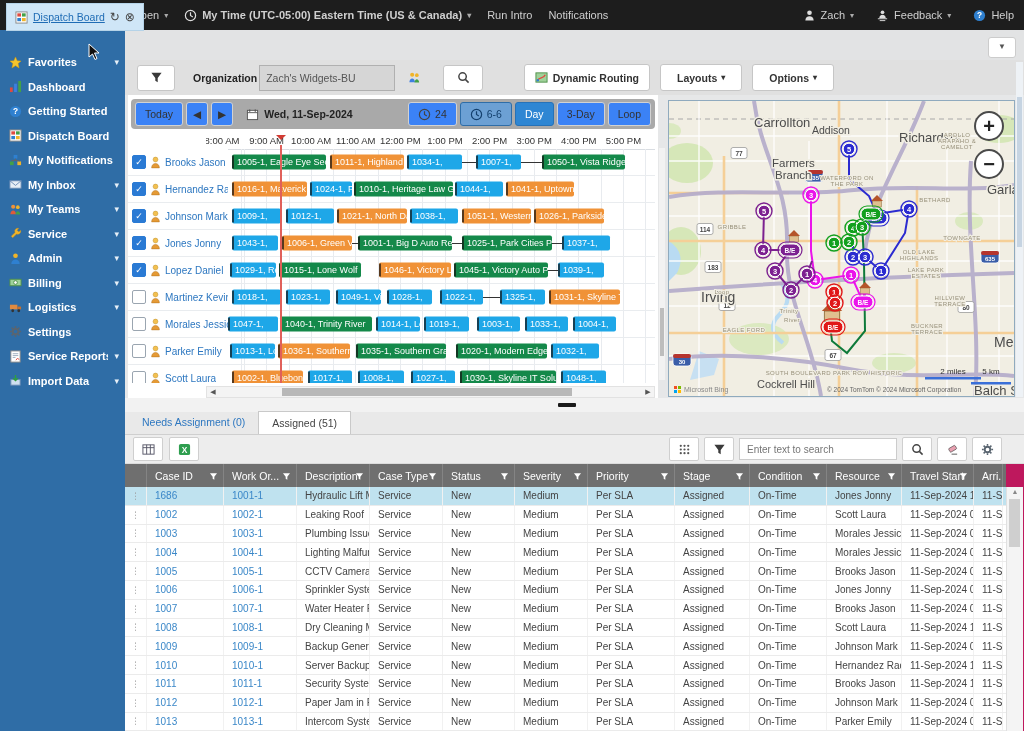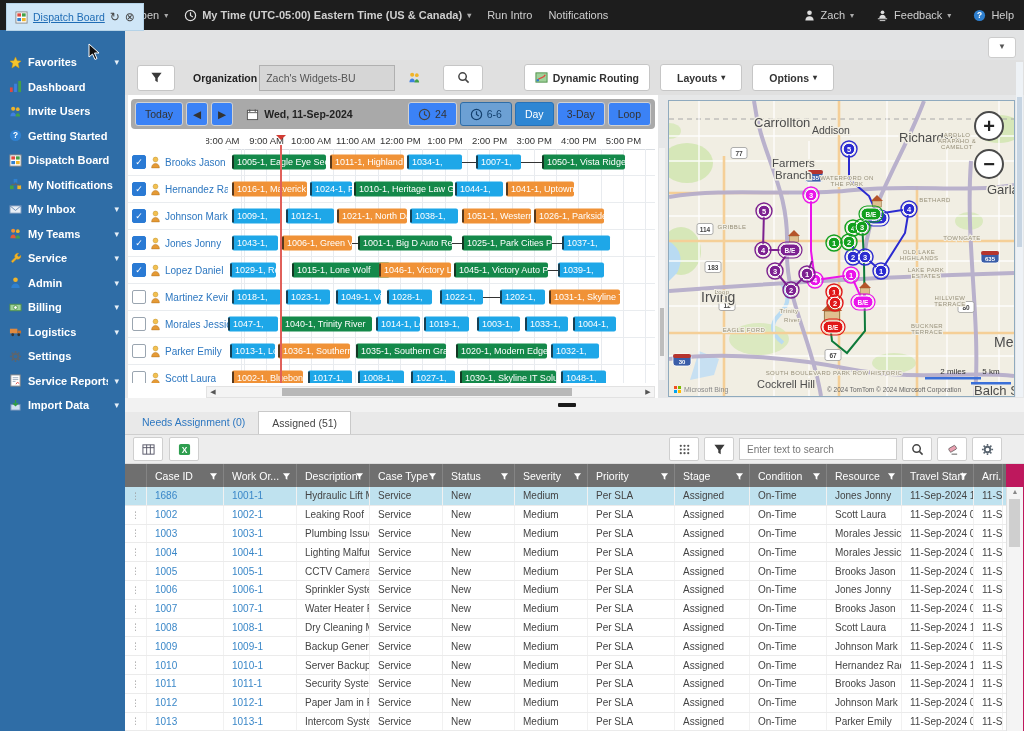--- a/index.html
+++ b/index.html
@@ -208,31 +208,20 @@
             <rect x="1" y="8" width="3" height="5" fill="#e04a3f"></rect>
             <rect x="5.5" y="4" width="3" height="9" fill="#3f7fe0"></rect>
             <rect x="10" y="1" width="3" height="12" fill="#43a047"></rect>
           </svg>
         </span>
         <span class="si-label">Dashboard</span>
       </div>
       <div class="side-item">
         <span class="si-icon">
           <svg width="13" height="13" viewBox="0 0 14 14">
-            <circle cx="4.5" cy="4" r="2.2" fill="#f0b429"></circle>
-            <path d="M1.5 12c0-2.5 1.5-4 3-4s3 1.5 3 4z" fill="#3f7fe0"></path>
-            <circle cx="9.5" cy="4.5" r="2" fill="#f0b429"></circle>
-            <path d="M7 12.5c0-2.2 1.3-3.6 2.5-3.6s2.5 1.4 2.5 3.6z" fill="#43a047"></path>
-          </svg>
-        </span>
-        <span class="si-label">Invite Users</span>
-      </div>
-      <div class="side-item">
-        <span class="si-icon">
-          <svg width="13" height="13" viewBox="0 0 14 14">
             <circle cx="7" cy="7" r="6" fill="#2f80d0"></circle>
             <text x="7" y="10" font-size="9" fill="#fff" text-anchor="middle" font-weight="bold">?</text>
           </svg>
         </span>
         <span class="si-label">Getting Started</span>
       </div>
       <div class="side-item">
         <span class="si-icon">
           <svg width="13" height="13" viewBox="0 0 14 14">
             <rect x="1" y="1" width="12" height="12" fill="#fff" stroke="#888"></rect>
@@ -559,21 +548,21 @@
           <span class="si-icon">
             <svg width="13" height="13" viewBox="0 0 14 14">
               <circle cx="7" cy="3.8" r="2.6" fill="#f3c04f" stroke="#b98a20" stroke-width=".5"></circle>
               <path d="M2.8 12.8c0-3 1.9-4.7 4.2-4.7s4.2 1.7 4.2 4.7z" fill="#e59a35" stroke="#b06f1a" stroke-width=".5"></path>
             </svg>
           </span>
           <span class="res-name">Lopez Daniel</span>
         </div>
         <div class="timeline">
           <div class="bar blue" style="left: 2px; width: 46px;"><span class="bar-label">1029-1, Red</span></div>
-          <div class="bar green" style="left: 64px; width: 98px;"><span class="bar-label">1015-1, Lone Wolf</span></div>
+          <div class="bar green" style="left: 51px; width: 82px;"><span class="bar-label">1015-1, Lone Wolf</span></div>
           <div class="bar orange" style="left: 151px; width: 72px;"><span class="bar-label">1046-1, Victory Lane</span></div>
           <div class="bar green" style="left: 226px; width: 94px;"><span class="bar-label">1045-1, Victory Auto Parts,</span></div>
           <span class="conn" style="left: 320px; width: 10px;"></span>
           <div class="bar blue" style="left: 330px; width: 46px;"><span class="bar-label">1039-1,</span></div>
         </div>
       </div>
       <div class="res-row">
         <div class="res-cell">
           <span class="cb"></span>
           <span class="si-icon">
@@ -584,21 +573,21 @@
           </span>
           <span class="res-name">Martinez Kevin</span>
         </div>
         <div class="timeline">
           <div class="bar blue" style="left: 4px; width: 49px;"><span class="bar-label">1018-1,</span></div>
           <div class="bar blue" style="left: 58px; width: 44px;"><span class="bar-label">1023-1,</span></div>
           <div class="bar blue" style="left: 108px; width: 45px;"><span class="bar-label">1049-1, Vista</span></div>
           <div class="bar blue" style="left: 159px; width: 45px;"><span class="bar-label">1028-1,</span></div>
           <div class="bar blue" style="left: 212px; width: 43px;"><span class="bar-label">1022-1,</span></div>
           <span class="conn" style="left: 255px; width: 17px;"></span>
-          <div class="bar blue" style="left: 272px; width: 45px;"><span class="bar-label">1202-1,</span></div>
+          <div class="bar blue" style="left: 272px; width: 45px;"><span class="bar-label">1325-1,</span></div>
           <div class="bar orange" style="left: 321px; width: 71px;"><span class="bar-label">1031-1, Skyline Tax</span></div>
         </div>
       </div>
       <div class="res-row">
         <div class="res-cell">
           <span class="cb"></span>
           <span class="si-icon">
             <svg width="13" height="13" viewBox="0 0 14 14">
               <circle cx="7" cy="3.8" r="2.6" fill="#f3c04f" stroke="#b98a20" stroke-width=".5"></circle>
               <path d="M2.8 12.8c0-3 1.9-4.7 4.2-4.7s4.2 1.7 4.2 4.7z" fill="#e59a35" stroke="#b06f1a" stroke-width=".5"></path>

